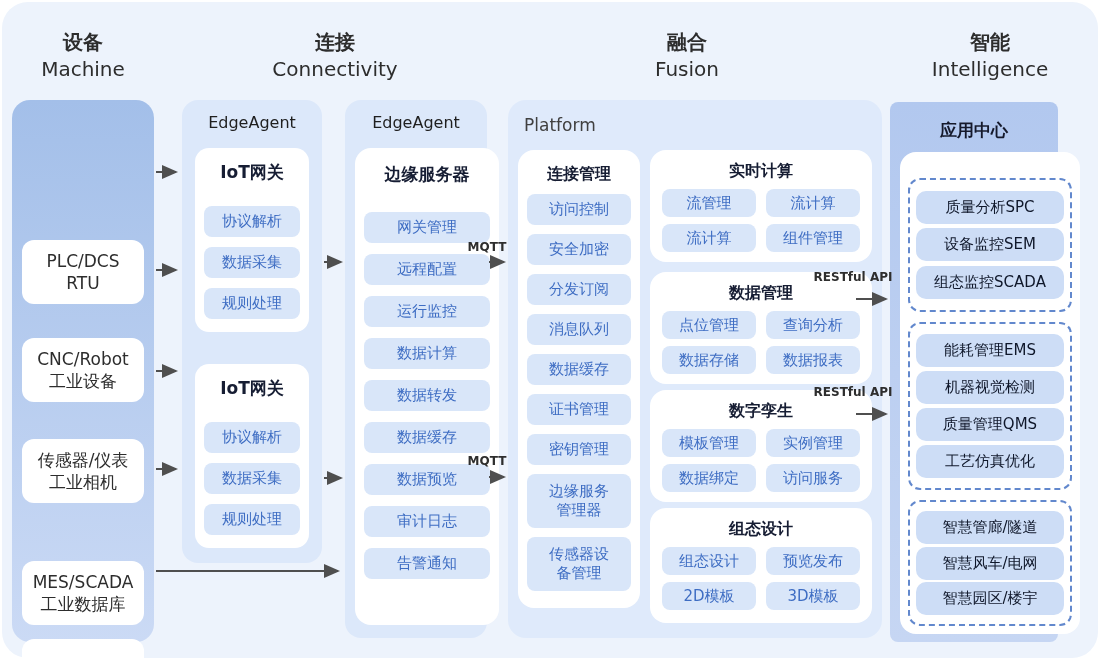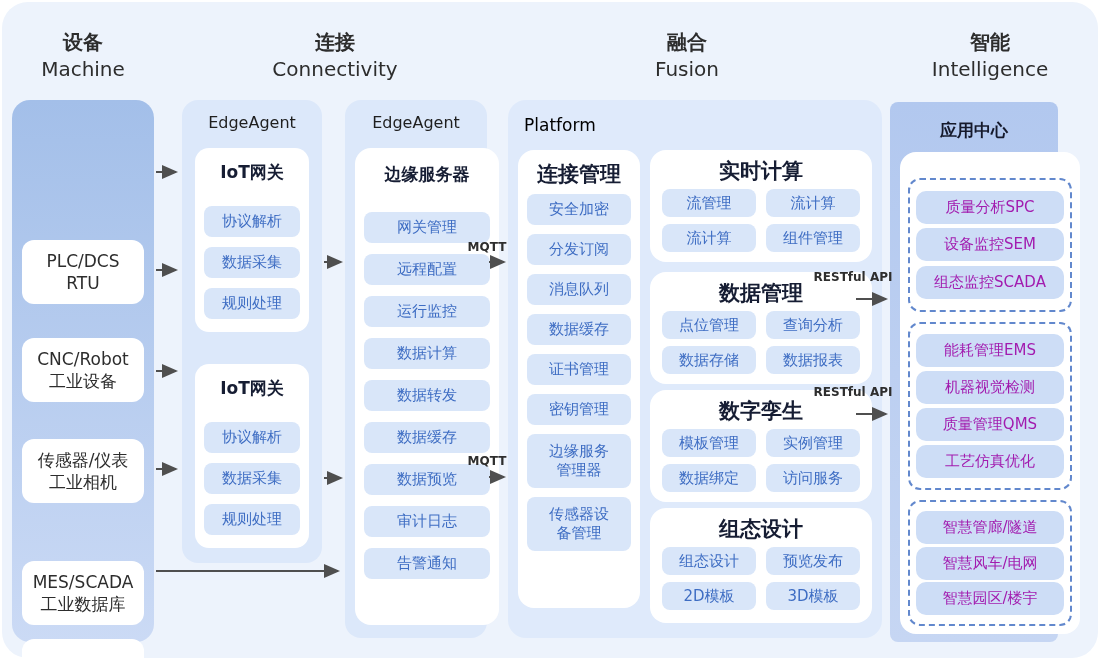--- a/index.html
+++ b/index.html
@@ -18,33 +18,33 @@
              background:linear-gradient(180deg,#a3bfe9 0%,#cbdaf5 100%);}
   .p-ea{background:#dce8fa;border-radius:16px;}
   .p-ea1{left:182px;top:100px;width:140px;height:463px;}
   .p-ea2{left:345px;top:100px;width:142px;height:538px;}
   .p-platform{left:508px;top:100px;width:374px;height:538px;background:#dfeafb;border-radius:18px;}
   .p-intel{left:890px;top:102px;width:168px;height:540px;border-radius:8px;
            background:linear-gradient(180deg,#b2c8ef 0%,#c6d6f3 100%);}
 
   .panel-label{position:absolute;top:13px;left:0;right:0;text-align:center;
                font-size:16px;font-weight:500;color:#1f1f1f;}
-  .platform-label{position:absolute;top:15px;left:16px;font-size:17px;font-weight:500;color:#000000;}
+  .platform-label{position:absolute;top:15px;left:16px;font-size:17px;font-weight:500;color:#404040;}
   .intel-label{position:absolute;top:17px;left:0;right:0;text-align:center;
                font-size:17px;font-weight:700;color:#15192b;}
 
   
   .device{position:absolute;left:10px;width:122px;height:64px;background:#ffffff;border-radius:12px;
           display:flex;align-items:center;justify-content:center;text-align:center;
           font-size:17px;font-weight:500;color:#2d2d2d;line-height:22px;white-space:pre-line;}
 
   
   .card{position:absolute;background:#ffffff;border-radius:14px;box-sizing:border-box;
         display:flex;flex-direction:column;}
-  .card-title{text-align:center;font-size:21px;font-weight:700;color:#161d33;line-height:24px;}
+  .card-title{text-align:center;font-size:16px;font-weight:700;color:#161d33;line-height:24px;}
   .gw-title{font-size:17px;}
 
   .chip{background:#d9e6f9;border-radius:8px;color:#3e6dc3;font-size:15px;line-height:19px;
         display:flex;align-items:center;justify-content:center;text-align:center;
         min-height:31px;white-space:pre-line;flex:none;}
 
   .gw-card{left:13px;width:114px;height:184px;padding:12px 9px;}
   .gw-card .card-title{margin-bottom:22px;}
   .gw-card .chip{margin-bottom:10px;}
   .gw-card .chip:last-child{margin-bottom:8px;}
@@ -65,21 +65,21 @@
 
   
   .intel-card{left:10px;top:50px;width:180px;height:482px;background:#fff;border-radius:16px;
               position:absolute;box-sizing:border-box;display:flex;flex-direction:column;
               padding:26px 8px 8px;gap:10px;}
   .intel-group{border:2px dashed #6288cd;border-radius:12px;box-sizing:border-box;
                display:flex;flex-direction:column;justify-content:space-evenly;padding:6px;}
   .ig1{height:136px;}
   .ig2{height:172px;}
   .ig3{height:128px;}
-  .intel-chip{background:#cdddf6;border-radius:10px;color:#a21caf;font-size:15px;min-height:33px;
+  .intel-chip{background:#cdddf6;border-radius:10px;color:#0f172a;font-size:15px;min-height:33px;
               display:flex;align-items:center;justify-content:center;text-align:center;}
 
   
   .flow-label{position:absolute;font-size:12px;font-weight:600;color:#2e2e2e;text-align:center;}
   .arrows{position:absolute;left:0;top:0;pointer-events:none;}
 </style>
 </head>
 <body>
 
 <div class="canvas">
@@ -144,20 +144,21 @@
       <div class="chip">审计日志</div>
       <div class="chip">告警通知</div>
     </div>
   </div>
 
   <div class="panel p-platform">
     <div class="platform-label">Platform</div>
 
     <div class="card conn-card">
       <div class="card-title">连接管理</div>
+      <div class="chip">访问控制</div>
       <div class="chip">安全加密</div>
       <div class="chip">分发订阅</div>
       <div class="chip">消息队列</div>
       <div class="chip">数据缓存</div>
       <div class="chip">证书管理</div>
       <div class="chip">密钥管理</div>
       <div class="chip two-line">边缘服务
 管理器</div>
       <div class="chip two-line">传感器设
 备管理</div>

